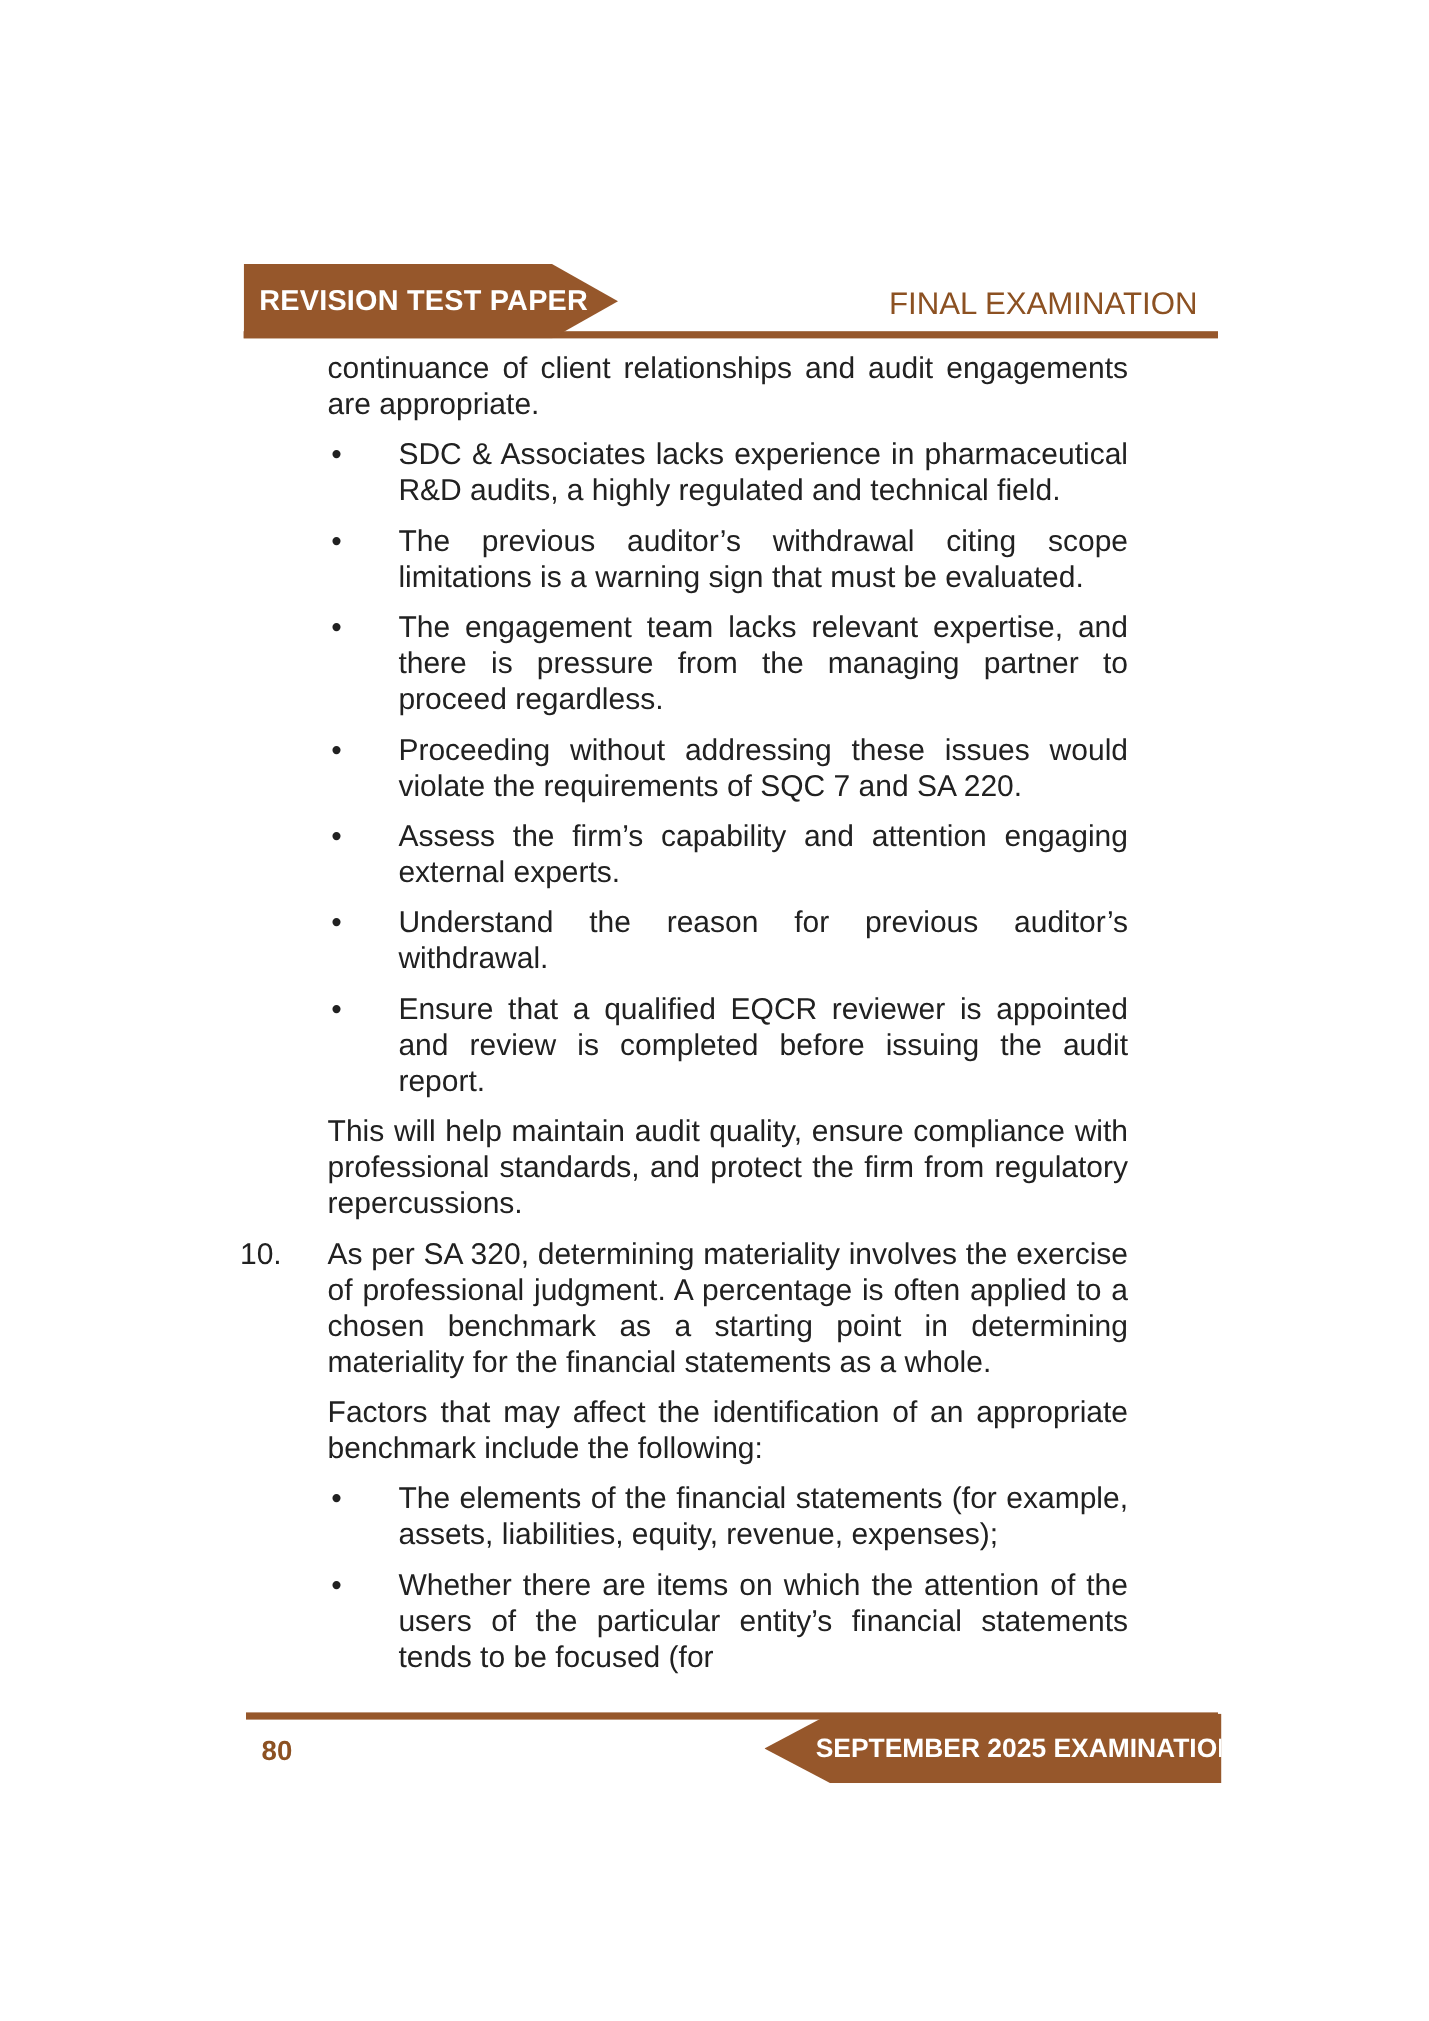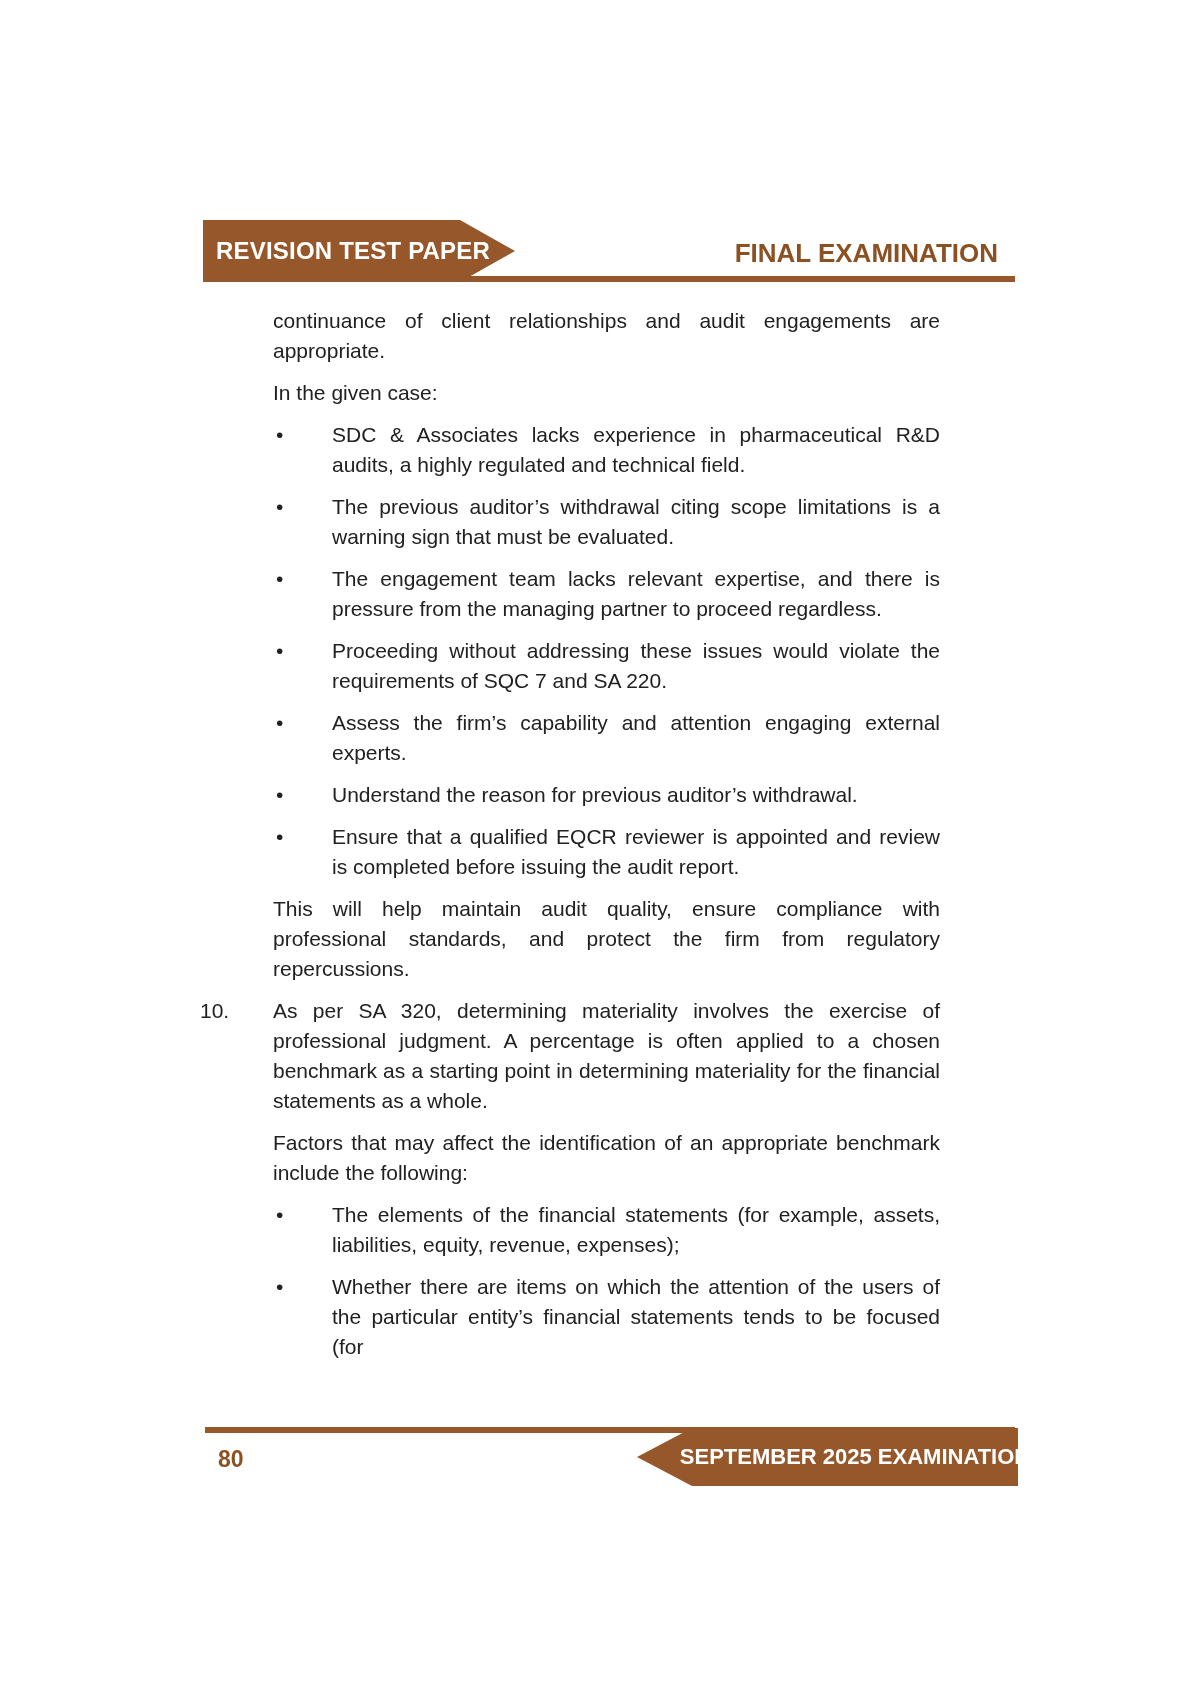--- a/index.html
+++ b/index.html
@@ -27,28 +27,28 @@
     width: 312px; height: 62px; background: var(--brown);
     clip-path: polygon(0 0, calc(100% - 55px) 0, 100% 50%, calc(100% - 55px) 100%, 0 100%);
     display: flex; align-items: center; padding-left: 13px;
   }
   .header-banner .banner-label {
     color: #ffffff; font-weight: bold; font-size: 24px; letter-spacing: 0.2px;
     white-space: nowrap;
   }
   .header-exam-label {
     position: absolute; right: 193px; top: 238px;
-    color: var(--brown-text); font-weight: bold; font-size: 26px;
+    color: var(--brown-text); font-weight: normal; font-size: 26px;
     white-space: nowrap;
   }
 
   
   .content {
-    position: absolute; left: 273px; top: 306px; width: 667px;
-    font-size: 21px; line-height: 30px;
+    position: absolute; left: 273px; top: 292px; width: 667px;
+    font-size: 25px; line-height: 30px;
   }
   .block {
     text-align: justify;
     text-align-last: left;
     -moz-text-align-last: left;
     margin-bottom: 12px;
   }
   .block.bullet { display: grid; grid-template-columns: 59px 1fr; }
   .block.numbered { display: grid; grid-template-columns: 73px 1fr; margin-left: -73px; }
   .block > span { display: block; text-align: justify; text-align-last: left; }
@@ -80,21 +80,20 @@
 <div class="page">
 
   <div class="header-rule"></div>
   <div class="header-banner">
     <span class="banner-label">REVISION TEST PAPER</span>
   </div>
   <div class="header-exam-label">FINAL EXAMINATION</div>
 
   <div class="content">
       <div class="block para">continuance of client relationships and audit engagements are appropriate.</div>
-      <div class="block para">In the given case:</div>
       <div class="block bullet">
         <span class="marker">•</span>
         <span>SDC &amp; Associates lacks experience in pharmaceutical R&amp;D audits, a highly regulated and technical field.</span>
       </div>
       <div class="block bullet">
         <span class="marker">•</span>
         <span>The previous auditor’s withdrawal citing scope limitations is a warning sign that must be evaluated.</span>
       </div>
       <div class="block bullet">
         <span class="marker">•</span>

